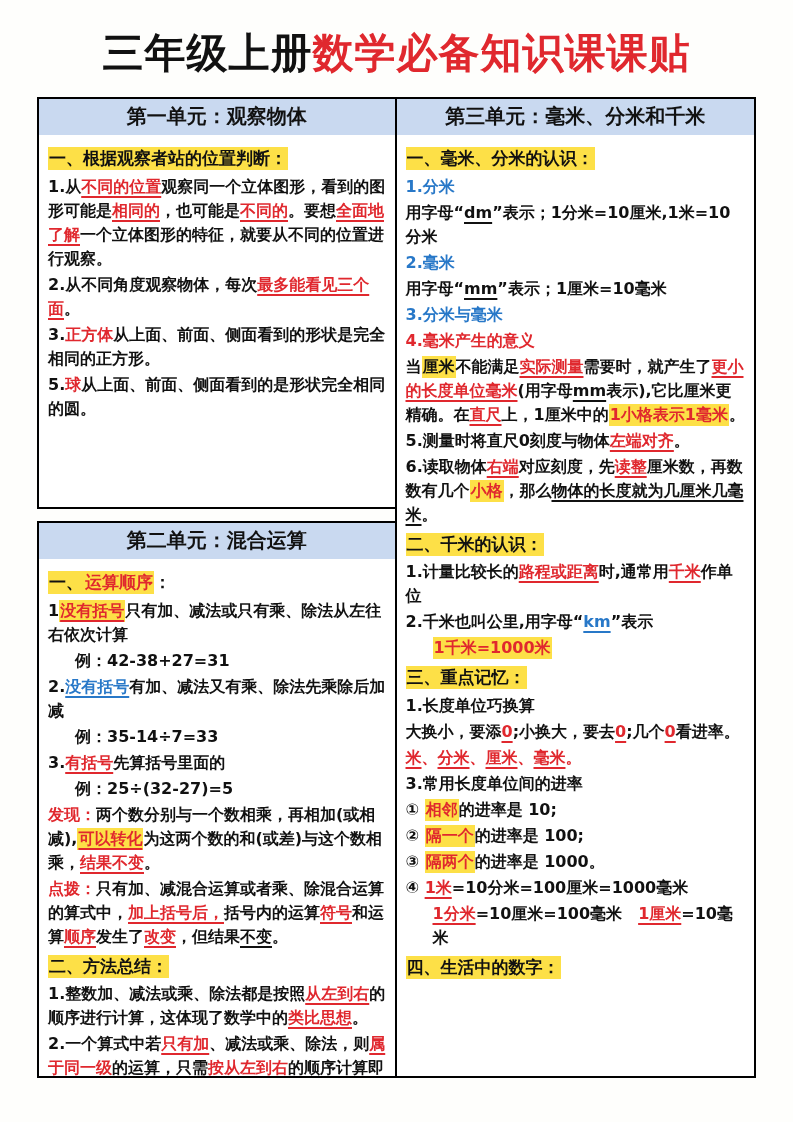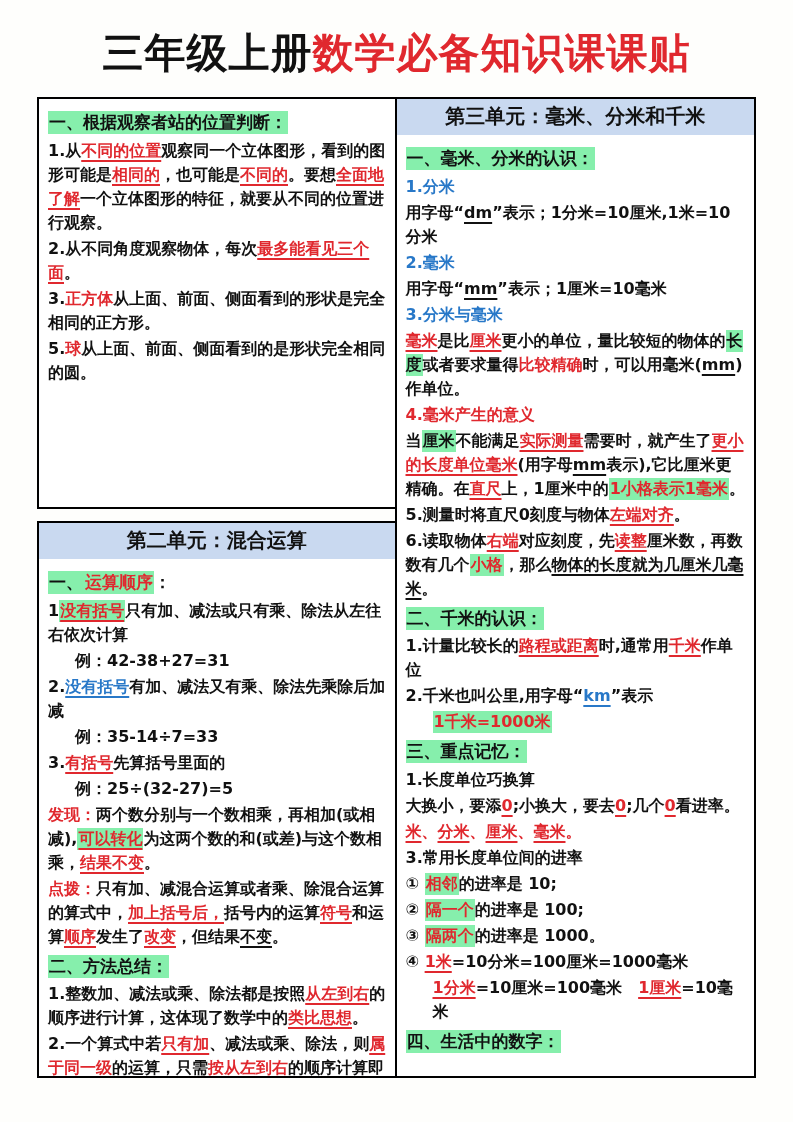--- a/index.html
+++ b/index.html
@@ -43,34 +43,35 @@
     font-size: 16px; line-height: 1.5; font-weight: 600;
     flex: 1 1 auto; overflow: hidden;
   }
   .blk { margin: 0 0 2px; }
   .blk-h { font-size: 17px; margin: 5px 0 3px; font-weight: 800; }
   .blk-ex { padding-left: 27px; }
 
   .c-r { color: #e0282e; }
   .c-b { color: #2878c8; }
   .ul { text-decoration: underline; text-decoration-thickness: 1.5px; text-underline-offset: 3.5px; }
-  .hl { background: #86efac; padding: 1px 1px 2px; }
+  .hl { background: #fde047; padding: 1px 1px 2px; }
   .bd { font-weight: 800; }
 </style>
 </head>
 <body>
 
 <div class="page">
 
   <h1 class="title"><span class="t-black">三年级上册</span><span class="t-red">数学必备知识课课贴</span></h1>
 
   <div class="columns">
 
     <div class="col col-left">
       <section class="box box-u1">
+        <div class="box-header">第一单元：观察物体</div>
         <div class="box-body">
             <div class="blk blk-h"><span class="hl bd">一、根据观察者站的位置判断：</span></div>
             <div class="blk blk-p"><span>1.从</span><span class="c-r ul">不同的位置</span><span>观察同一个立体图形，看到的图形可能是</span><span class="c-r ul">相同的</span><span>，也可能是</span><span class="c-r ul">不同的</span><span>。要想</span><span class="c-r ul">全面地了解</span><span>一个立体图形的特征，就要从不同的位置进行观察。</span></div>
             <div class="blk blk-p"><span>2.从不同角度观察物体，每次</span><span class="c-r ul">最多能看见三个面</span><span>。</span></div>
             <div class="blk blk-p"><span>3.</span><span class="c-r bd">正方体</span><span>从上面、前面、侧面看到的形状是完全相同的正方形。</span></div>
             <div class="blk blk-p"><span>5.</span><span class="c-r bd">球</span><span>从上面、前面、侧面看到的是形状完全相同的圆。</span></div>
           </div>
       </section>
       <section class="box box-u2">
         <div class="box-header">第二单元：混合运算</div>
@@ -94,21 +95,20 @@
     <div class="col col-right">
       <section class="box box-u3">
         <div class="box-header">第三单元：毫米、分米和千米</div>
         <div class="box-body">
             <div class="blk blk-h"><span class="hl bd">一、毫米、分米的认识：</span></div>
             <div class="blk blk-p"><span class="c-b">1.分米</span></div>
             <div class="blk blk-p"><span>用字母“</span><span class="ul">dm</span><span>”表示；1分米=10厘米,1米=10分米</span></div>
             <div class="blk blk-p"><span class="c-b">2.毫米</span></div>
             <div class="blk blk-p"><span>用字母“</span><span class="ul">mm</span><span>”表示；1厘米=10毫米</span></div>
             <div class="blk blk-p"><span class="c-b">3.分米与毫米</span></div>
-            <div class="blk blk-p"><span class="c-r ul">毫米</span><span>是比</span><span class="c-r ul">厘米</span><span>更小的单位，量比较短的物体的</span><span class="hl">长度</span><span>或者要求量得</span><span class="c-r">比较精确</span><span>时，可以用毫米(</span><span class="ul">mm</span><span>)作单位。</span></div>
             <div class="blk blk-p"><span class="c-r">4.毫米产生的意义</span></div>
             <div class="blk blk-p"><span>当</span><span class="hl">厘米</span><span>不能满足</span><span class="c-r ul">实际测量</span><span>需要时，就产生了</span><span class="c-r ul">更小的长度单位毫米</span><span>(用字母</span><span class="ul">mm</span><span>表示),它比厘米更精确。在</span><span class="c-r ul">直尺</span><span>上，1厘米中的</span><span class="c-r hl">1小格表示1毫米</span><span>。</span></div>
             <div class="blk blk-p"><span>5.测量时将直尺0刻度与物体</span><span class="c-r ul">左端对齐</span><span>。</span></div>
             <div class="blk blk-p"><span>6.读取物体</span><span class="c-r ul">右端</span><span>对应刻度，先</span><span class="c-r ul">读整</span><span>厘米数，再数数有几个</span><span class="c-r hl">小格</span><span>，那么</span><span class="ul">物体的长度就为几厘米几毫米</span><span>。</span></div>
             <div class="blk blk-h"><span class="hl bd">二、千米的认识：</span></div>
             <div class="blk blk-p"><span>1.计量比较长的</span><span class="c-r ul">路程或距离</span><span>时,通常用</span><span class="c-r ul">千米</span><span>作单位</span></div>
             <div class="blk blk-p"><span>2.千米也叫公里,用字母“</span><span class="c-b ul">km</span><span>”表示</span></div>
             <div class="blk blk-ex"><span class="c-r hl">1千米=1000米</span></div>
             <div class="blk blk-h"><span class="hl bd">三、重点记忆：</span></div>
             <div class="blk blk-p"><span>1.长度单位巧换算</span></div>

